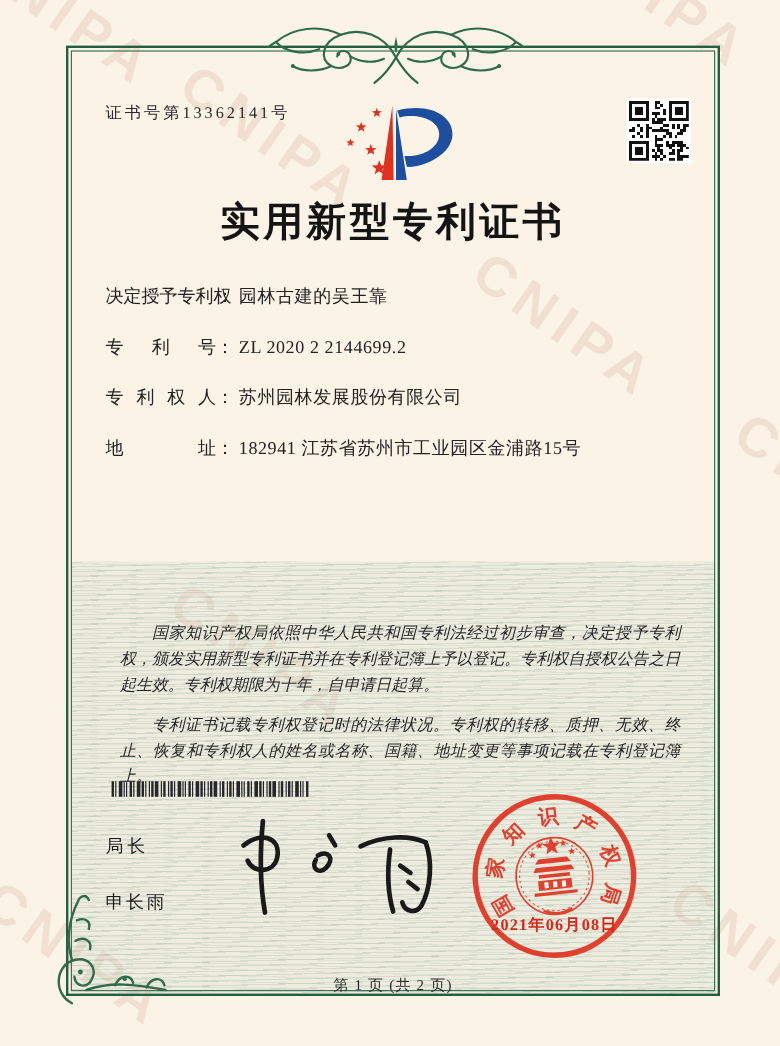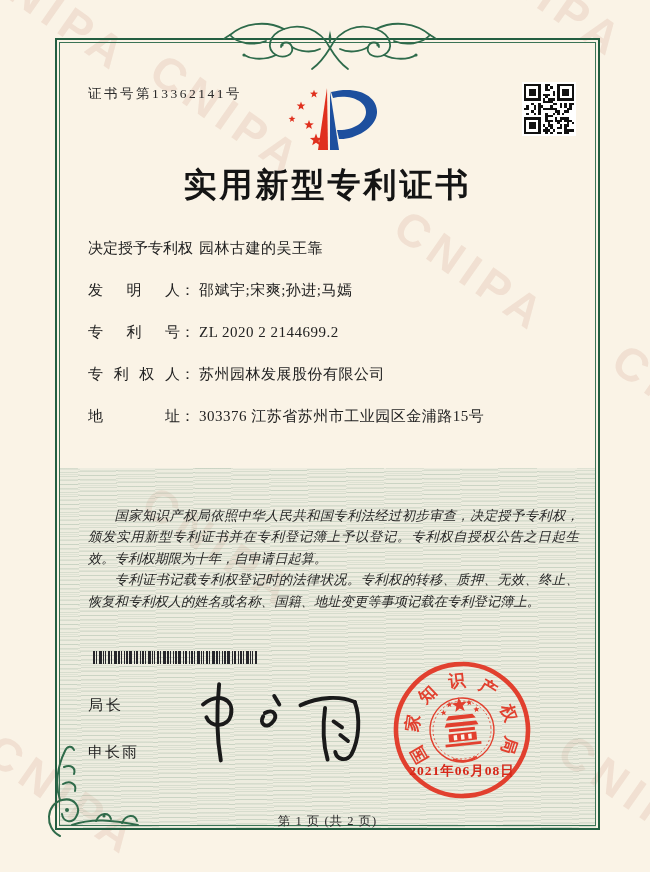--- a/index.html
+++ b/index.html
@@ -54,21 +54,21 @@
   .fcolon{display:inline-block;margin-right:4px;}
   .fvalue{letter-spacing:0.5px;}
   .grant-row{position:absolute;z-index:5;left:88px;top:481px;width:500px;font-size:15px;line-height:20px;white-space:nowrap;}
   .ggroup{display:inline-block;width:262px;}
   
   .body-text{
     position:absolute;z-index:5;left:88px;top:505px;width:491px;
     font-size:13.3px;line-height:21.4px;text-align:justify;color:#262626;
     font-style:italic;
   }
-  .body-text p{margin:0;text-indent:2em;}
+  .body-text p{margin:12px;text-indent:2em;}
   
   .barcode{position:absolute;z-index:5;left:93px;top:651px;height:13px;font-size:0;white-space:nowrap;}
   .barcode i{display:inline-block;height:13px;background:#26262b;}
   .director{position:absolute;z-index:5;left:88px;top:696px;font-size:15px;letter-spacing:3px;color:#1e1e1e;}
   .director .name{margin-top:28px;letter-spacing:2px;}
   .signature{position:absolute;z-index:6;left:192px;top:668px;}
   .seal{position:absolute;z-index:6;left:391px;top:659px;transform:rotate(-6deg);opacity:0.93;}
   .seal-date{
     position:absolute;z-index:7;left:388px;top:762px;width:148px;text-align:center;
     font-size:13.5px;font-weight:bold;color:#d6281a;letter-spacing:1px;
@@ -267,30 +267,27 @@
       <rect x="6" y="12" width="1" height="1" fill="#111"></rect>
     </svg>
 
   <div class="title">实用新型专利证书</div>
 
   <div class="fields">
     <div class="frow">
       <span class="flabel">决定授予专利权</span><span class="fcolon">：</span><span class="fvalue">园林古建的吴王靠</span>
     </div>
     <div class="frow">
-      <span class="flabel">发明人</span><span class="fcolon">：</span><span class="fvalue">邵斌宇;宋爽;孙进;马嫣</span>
-    </div>
-    <div class="frow">
       <span class="flabel">专利号</span><span class="fcolon">：</span><span class="fvalue">ZL 2020 2 2144699.2</span>
     </div>
     <div class="frow">
       <span class="flabel">专利权人</span><span class="fcolon">：</span><span class="fvalue">苏州园林发展股份有限公司</span>
     </div>
     <div class="frow">
-      <span class="flabel">地址</span><span class="fcolon">：</span><span class="fvalue">303376 江苏省苏州市工业园区金浦路15号</span>
+      <span class="flabel">地址</span><span class="fcolon">：</span><span class="fvalue">182941 江苏省苏州市工业园区金浦路15号</span>
     </div>
   </div>
 
 
   <div class="body-text">
     <p>国家知识产权局依照中华人民共和国专利法经过初步审查，决定授予专利权，颁发实用新型专利证书并在专利登记簿上予以登记。专利权自授权公告之日起生效。专利权期限为十年，自申请日起算。</p>
     <p>专利证书记载专利权登记时的法律状况。专利权的转移、质押、无效、终止、恢复和专利权人的姓名或名称、国籍、地址变更等事项记载在专利登记簿上。</p>
   </div>
 
   <div id="barcode" class="barcode"><i style="width: 2px; margin-right: 1px;"></i><i style="width: 1px; margin-right: 2px;"></i><i style="width: 3px; margin-right: 1px;"></i><i style="width: 1px; margin-right: 1px;"></i><i style="width: 1px; margin-right: 2px;"></i><i style="width: 2px; margin-right: 1px;"></i><i style="width: 1px; margin-right: 2px;"></i><i style="width: 3px; margin-right: 1px;"></i><i style="width: 2px; margin-right: 1px;"></i><i style="width: 1px; margin-right: 2px;"></i><i style="width: 1px; margin-right: 1px;"></i><i style="width: 2px; margin-right: 1px;"></i><i style="width: 3px; margin-right: 2px;"></i><i style="width: 1px; margin-right: 1px;"></i><i style="width: 2px; margin-right: 2px;"></i><i style="width: 1px; margin-right: 1px;"></i><i style="width: 2px; margin-right: 1px;"></i><i style="width: 1px; margin-right: 2px;"></i><i style="width: 3px; margin-right: 1px;"></i><i style="width: 1px; margin-right: 1px;"></i><i style="width: 1px; margin-right: 2px;"></i><i style="width: 2px; margin-right: 1px;"></i><i style="width: 1px; margin-right: 2px;"></i><i style="width: 3px; margin-right: 1px;"></i><i style="width: 2px; margin-right: 1px;"></i><i style="width: 1px; margin-right: 2px;"></i><i style="width: 1px; margin-right: 1px;"></i><i style="width: 2px; margin-right: 1px;"></i><i style="width: 3px; margin-right: 2px;"></i><i style="width: 1px; margin-right: 1px;"></i><i style="width: 2px; margin-right: 2px;"></i><i style="width: 1px; margin-right: 1px;"></i><i style="width: 2px; margin-right: 1px;"></i><i style="width: 1px; margin-right: 2px;"></i><i style="width: 3px; margin-right: 1px;"></i><i style="width: 1px; margin-right: 1px;"></i><i style="width: 1px; margin-right: 2px;"></i><i style="width: 2px; margin-right: 1px;"></i><i style="width: 1px; margin-right: 2px;"></i><i style="width: 3px; margin-right: 1px;"></i><i style="width: 2px; margin-right: 1px;"></i><i style="width: 1px; margin-right: 2px;"></i><i style="width: 1px; margin-right: 1px;"></i><i style="width: 2px; margin-right: 1px;"></i><i style="width: 3px; margin-right: 2px;"></i><i style="width: 1px; margin-right: 1px;"></i><i style="width: 2px; margin-right: 2px;"></i><i style="width: 1px; margin-right: 1px;"></i><i style="width: 2px; margin-right: 1px;"></i><i style="width: 1px; margin-right: 2px;"></i><i style="width: 3px; margin-right: 1px;"></i><i style="width: 1px; margin-right: 1px;"></i><i style="width: 1px; margin-right: 2px;"></i><i style="width: 2px; margin-right: 1px;"></i></div>

